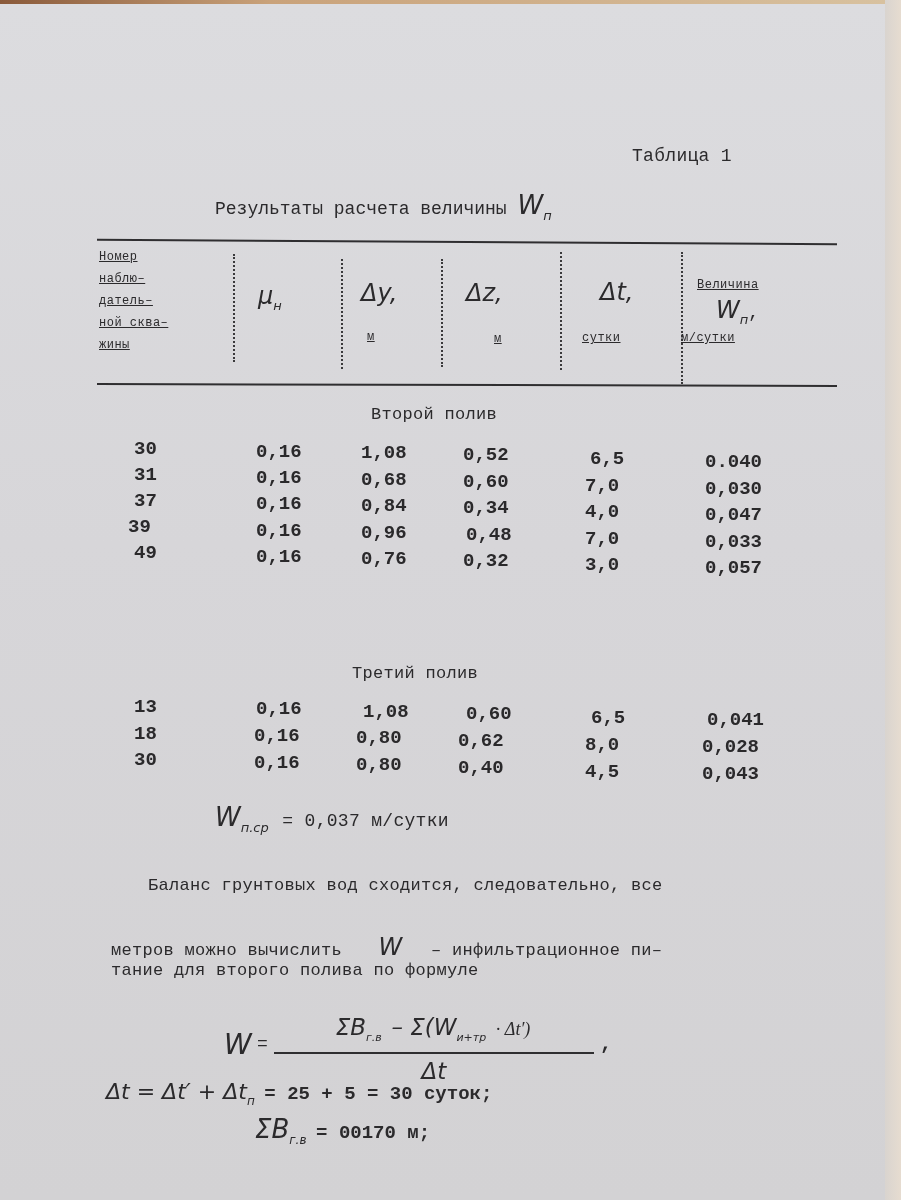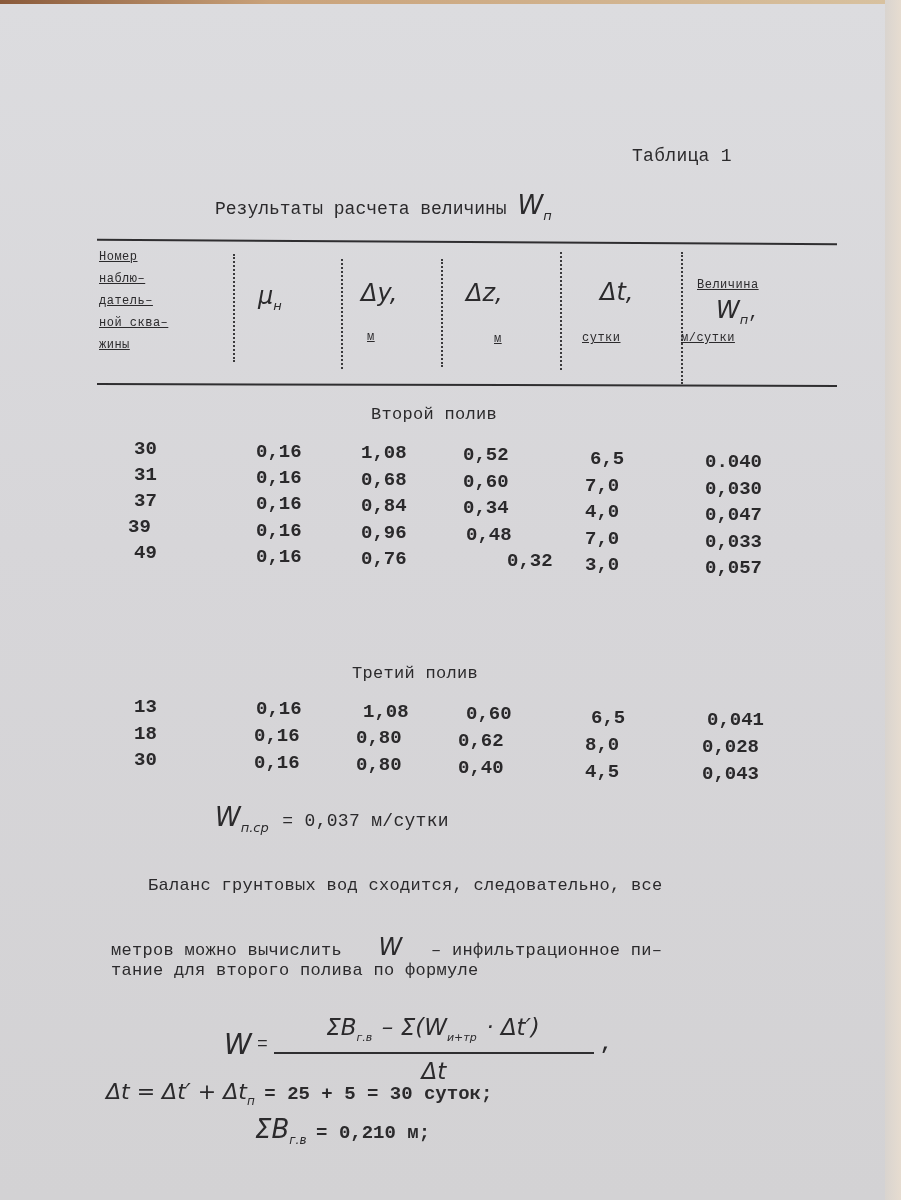--- a/index.html
+++ b/index.html
@@ -107,21 +107,21 @@
     <div class="abs cell" style="left:128px; top:512px;">39</div>
     <div class="abs cell" style="left:256px; top:516px;">0,16</div>
     <div class="abs cell" style="left:361px; top:518px;">0,96</div>
     <div class="abs cell" style="left:439px; top:520px;margin-left:27px;">0,48</div>
     <div class="abs cell" style="left:585px; top:524px;">7,0</div>
     <div class="abs cell" style="left:705px; top:527px;">0,033</div>
 
     <div class="abs cell" style="left:134px; top:538px;">49</div>
     <div class="abs cell" style="left:256px; top:542px;">0,16</div>
     <div class="abs cell" style="left:361px; top:544px;">0,76</div>
-    <div class="abs cell" style="left:463px; top:546px;margin-left:44px;">0,32</div>
+    <div class="abs cell" style="left:463px; top:546px;">0,32</div>
     <div class="abs cell" style="left:585px; top:550px;">3,0</div>
     <div class="abs cell" style="left:705px; top:553px;">0,057</div>
   </div>
 
 
   <div class="abs txt" style="left:352px; top:660px;">Третий полив</div>
 
   <div>
     <div class="abs cell" style="left:134px; top:692px;">13</div>
     <div class="abs cell" style="left:256px; top:694px;">0,16</div>
@@ -157,30 +157,30 @@
     <span>– инфильтрационное пи–</span>
   </div>
   <div class="abs txt" style="left:111px; top:957px;">тание для второго полива по формуле</div>
 
   <div class="abs" style="left:224px; top:1010px;">
     <span class="italic-math" style="position:absolute; left:0; top:14px; font-size:28px;">W</span>
     <span style="position:absolute; left:33px; top:20px; font-size:18px;">=</span>
     <div style="position:absolute; left:48px; top:0; width:322px; text-align:center;">
       <span class="italic-math" style="font-size:23px;">ΣB</span><span class="sub" style="font-size:11px;">г.в</span>
       <span class="italic-math" style="font-size:23px;">– Σ(W</span><span class="sub" style="font-size:11px;">и+тр</span>
-      <span class="italic-math" style="font-size:23px;">· Δt′)</span>
+      <span class="italic-math" style="font-size:18px;font-family:Liberation Serif, serif;">· Δt′)</span>
     </div>
     <div style="position:absolute; left:50px; top:38px; width:320px; height:2px; background:#2f2e30;"></div>
     <div class="italic-math" style="position:absolute; left:50px; top:44px; width:320px; text-align:center; font-size:23px;">Δt</div>
     <span style="position:absolute; left:376px; top:18px; font-size:20px; font-weight:bold;">,</span>
   </div>
 
   <div class="abs" style="left:106px; top:1075px;">
     <span class="italic-math" style="font-size:22px;">Δt = Δt′ + Δt</span><span class="sub" style="font-size:12px;">п</span>
     <span style="font-size:19px; font-weight:bold;">= 25 + 5 = 30 суток;</span>
   </div>
 
   <div class="abs" style="left:255px; top:1110px;">
     <span class="italic-math" style="font-size:26px;">ΣB</span><span class="sub" style="font-size:12px;">г.в</span>
-    <span style="font-size:19px; font-weight:bold;">= 0,210 м;</span>
+    <span style="font-size:19px; font-weight:bold;">= 00170 м;</span>
   </div>
 </div>
 <div class="right-edge"></div>
 
 </body></html>

